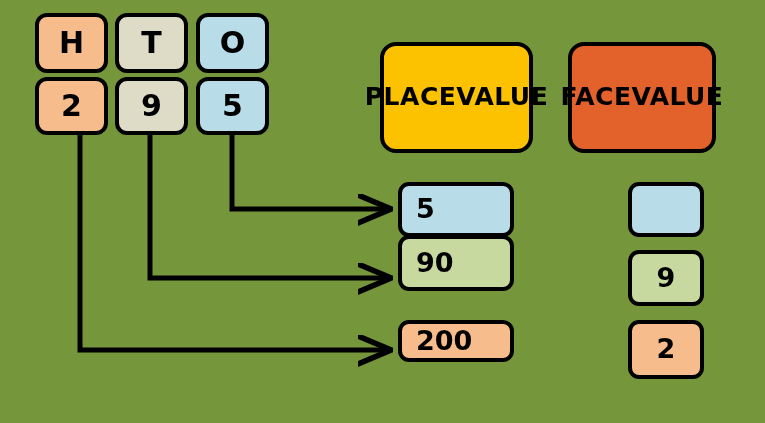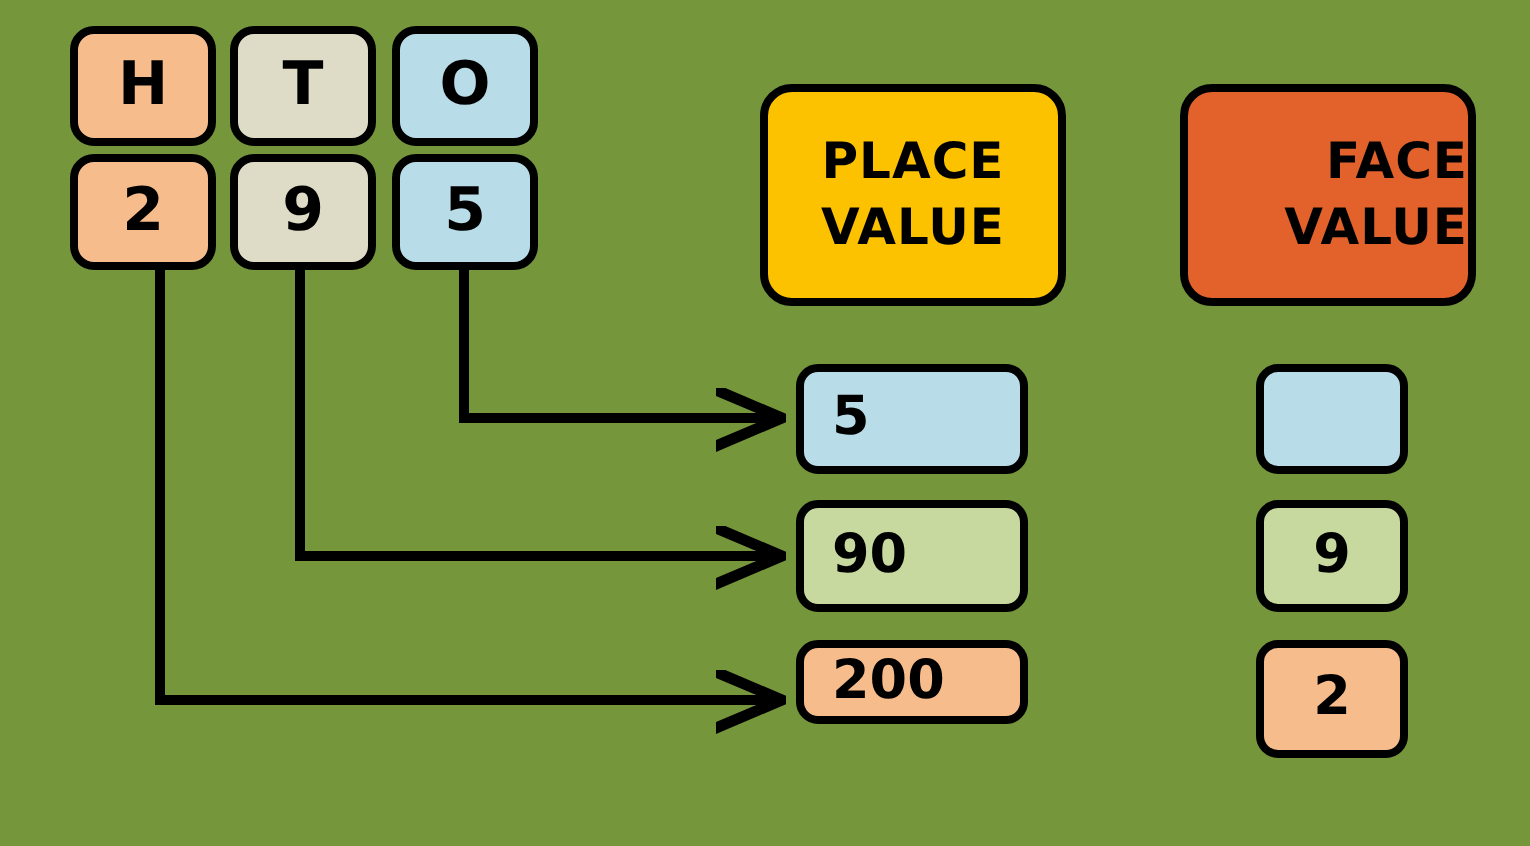--- a/index.html
+++ b/index.html
@@ -61,36 +61,35 @@
   .col2 { left: 115px; }
   .col3 { left: 196px; }
 
   
   .title-card {
     top: 42px;
     height: 111px;
     border-radius: 16px;
     font-size: 25px;
     letter-spacing: 0.5px;
-    flex-direction: column;
     justify-content: center;
     row-gap: 6px;
   }
   #place-value-card { left: 380px; width: 153px; }
-  #face-value-card  { left: 590px; width: 148px; align-items: flex-end; }
+  #face-value-card  { left: 568px; width: 148px; }
 
   
   .pv-box {
     left: 398px;
     width: 116px;
     font-size: 27px;
     border-radius: 11px;
   }
   .pv-r1 { top: 182px; height: 55px; }
-  .pv-r2 { top: 250px; height: 56px; }
+  .pv-r2 { top: 235px; height: 56px; }
   .pv-r3 { top: 320px; height: 42px; }
 
   
   .fv-box {
     left: 628px;
     width: 76px;
     font-size: 27px;
     border-radius: 11px;
   }
   .fv-r1 { top: 182px; height: 55px; }

